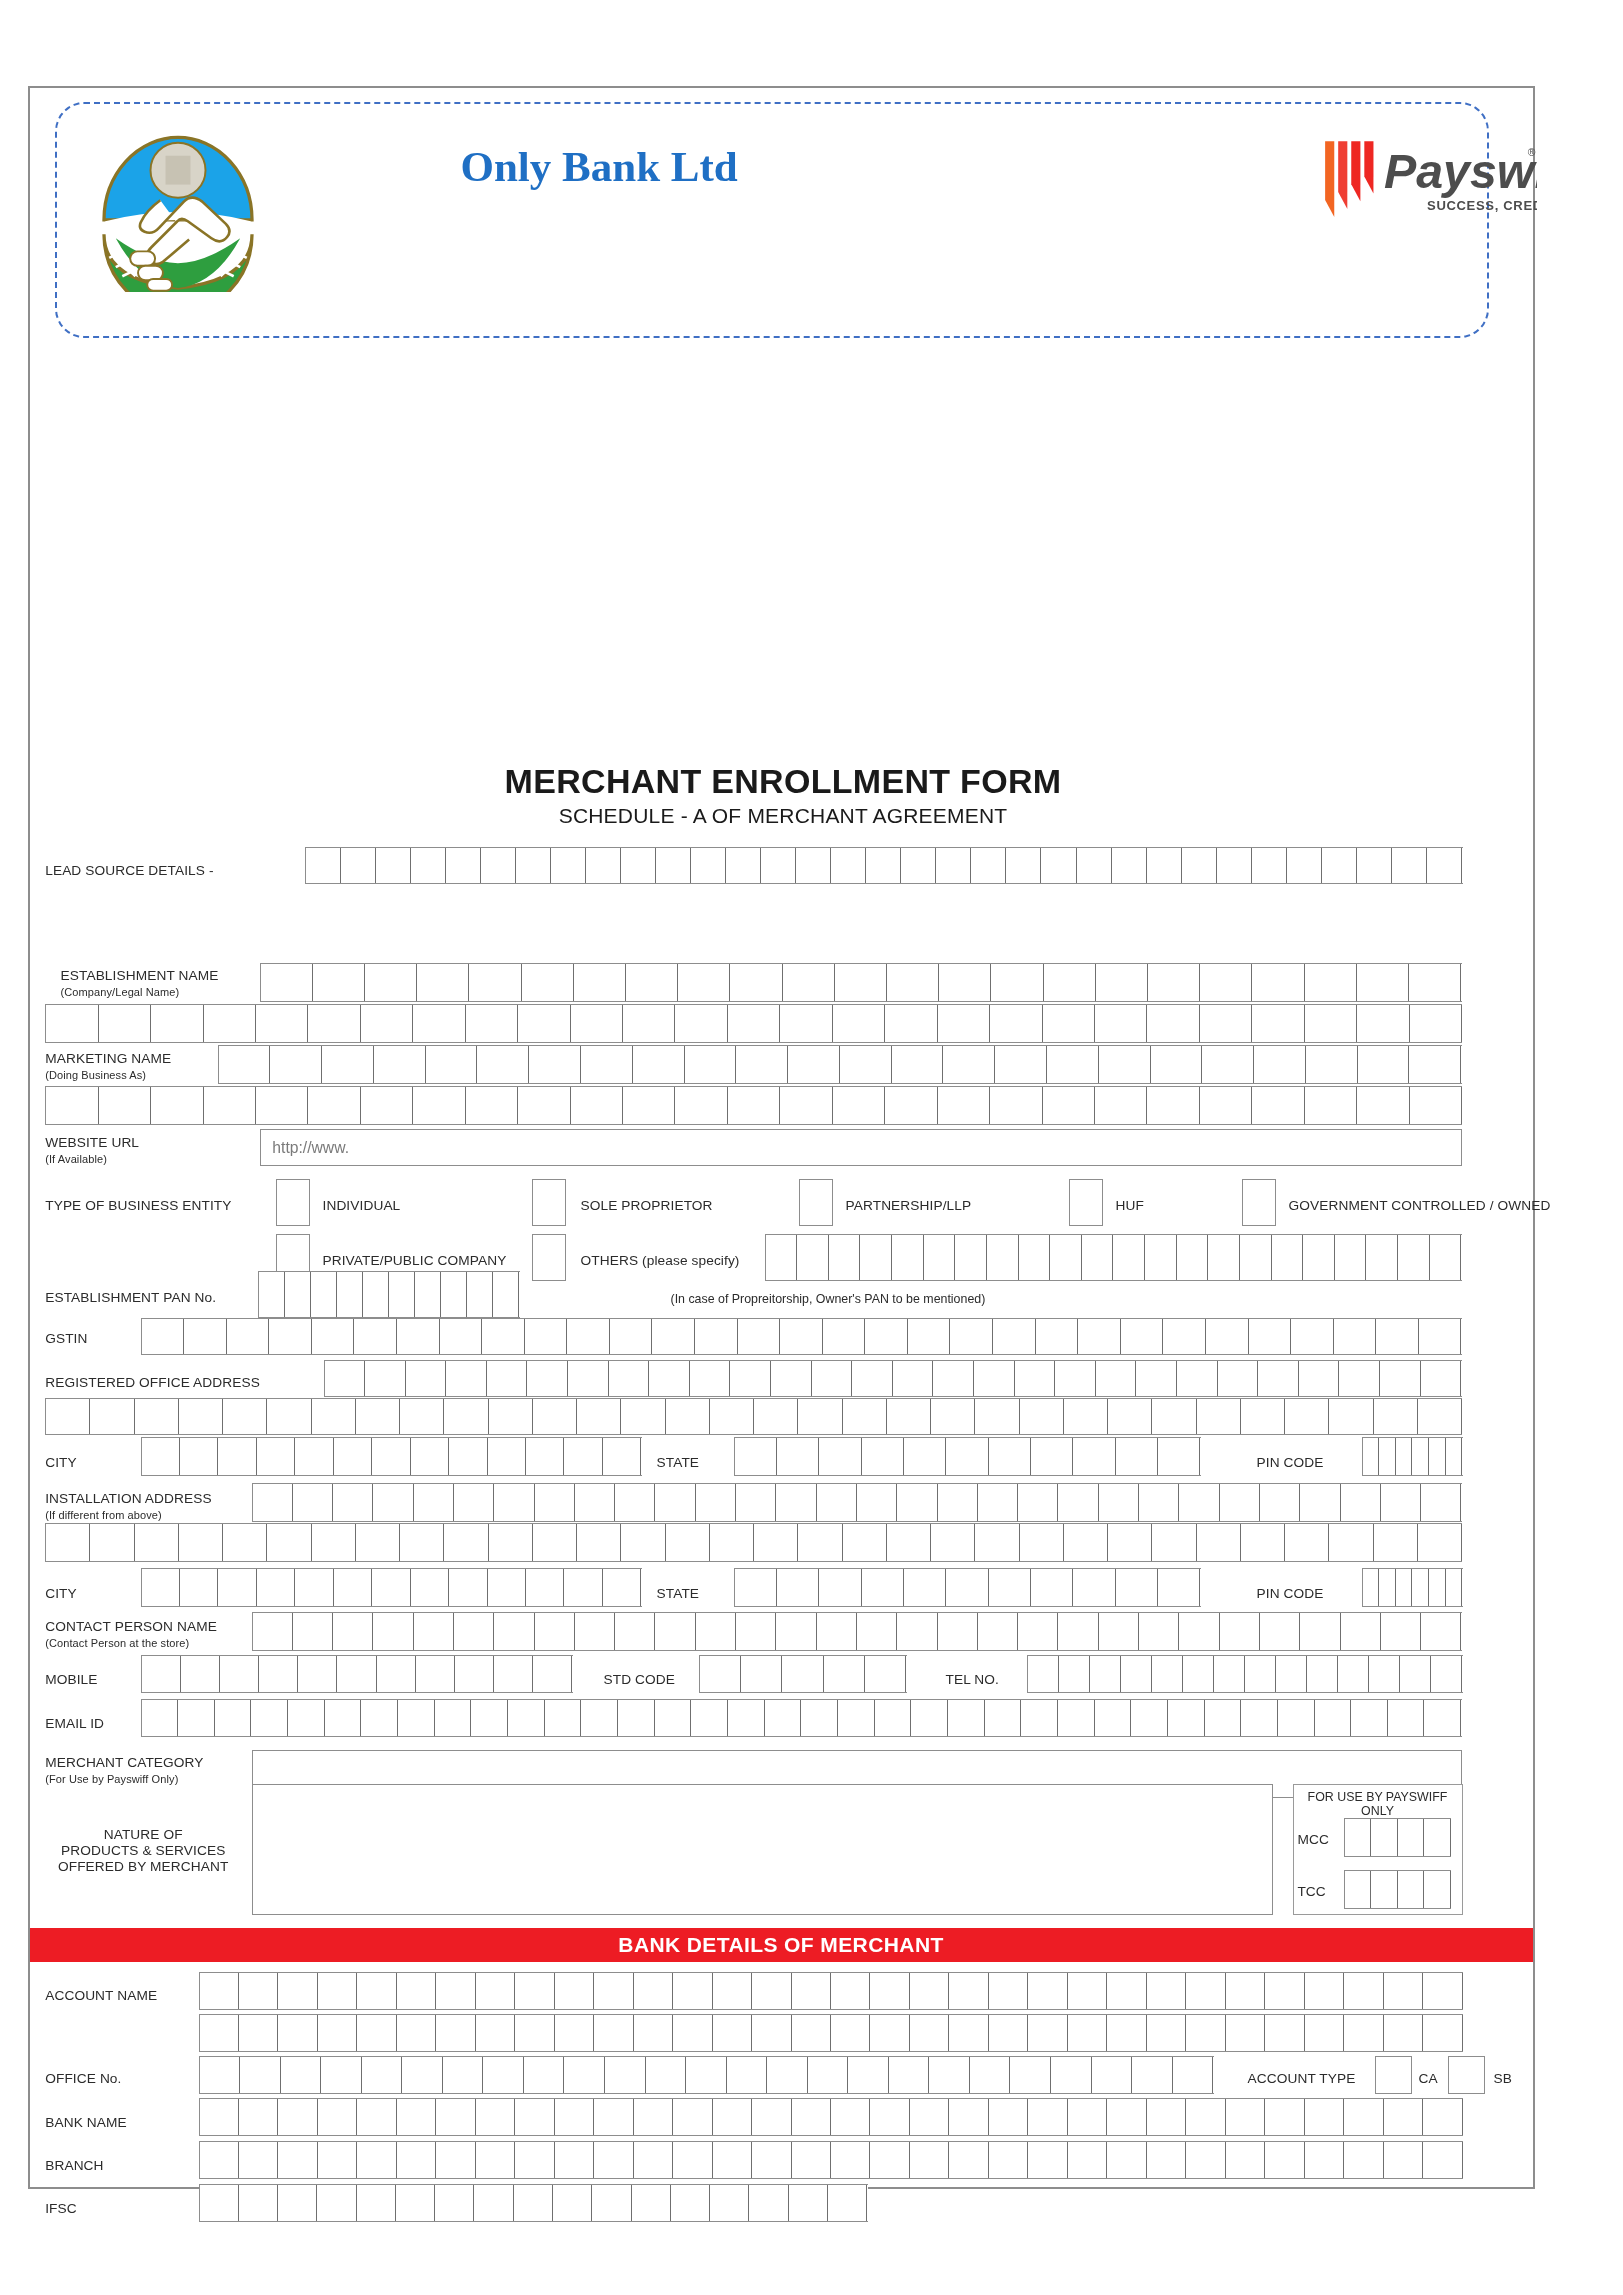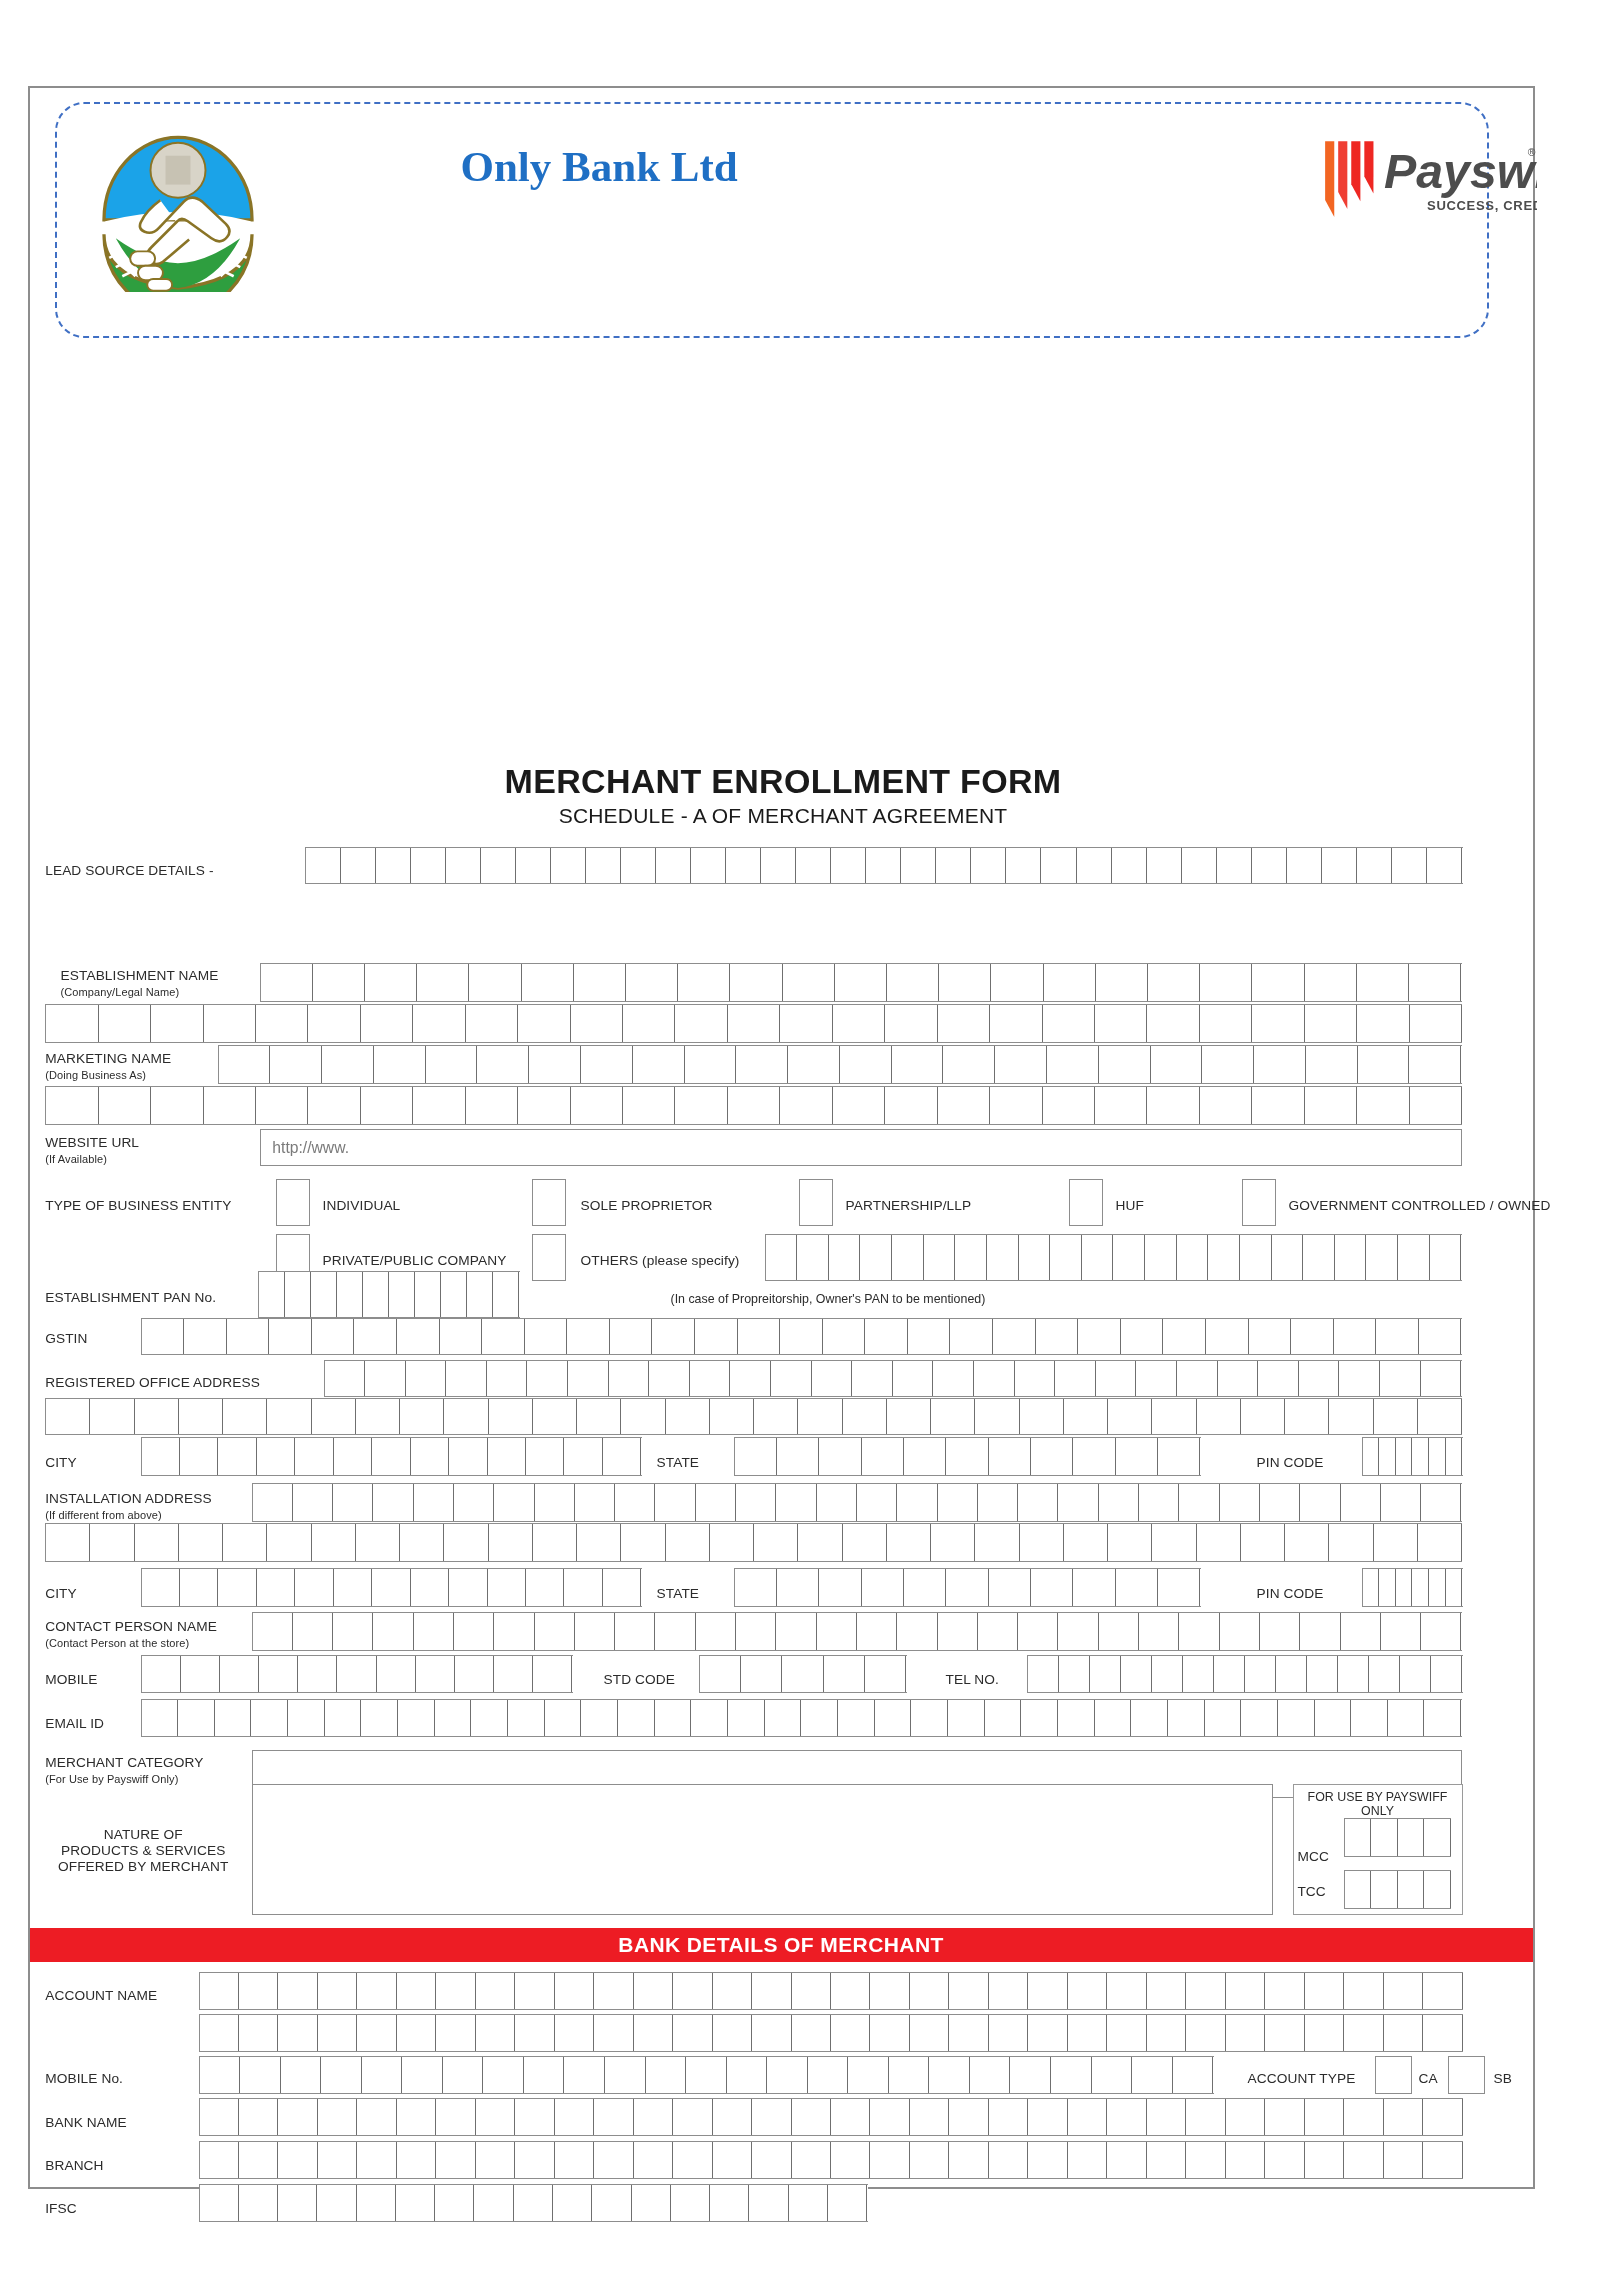--- a/index.html
+++ b/index.html
@@ -706,21 +706,21 @@
 
   <div class="lbl c" style="left:15.7px;top:1739px;width:196px;">
     <span>NATURE OF</span><br>
     <span>PRODUCTS &amp; SERVICES</span><br>
     <span>OFFERED BY MERCHANT</span>
   </div>
   <div class="plain" style="left:222px;top:1696px;width:1021px;height:131px;"></div>
 
   <div class="plain" style="left:1263px;top:1696px;width:170px;height:131px;border:0.7px solid #9a9a9a;">
     <div class="pay-only" style="top:5.2px;font-size:12.4px;">FOR USE BY PAYSWIFF ONLY</div>
-    <div class="lbl" style="left:3.9px;top:64px;width:39px;">MCC</div>
+    <div class="lbl" style="left:3.9px;top:47px;width:39px;">MCC</div>
     <div class="boxes" id="mcc" style="left: 50px; top: 33px; width: 107px; height: 39px; --n: 4;">
         <i style="width: 25%;"></i>
         <i style="width: 25%;"></i>
         <i style="width: 25%;"></i>
         <i style="width: 25%;"></i>
       </div>
     <div class="lbl" style="left:3.9px;top:99px;width:39px;">TCC</div>
     <div class="boxes" id="tcc" style="left: 50px; top: 85px; width: 107px; height: 39px; --n: 4;">
         <i style="width: 25%;"></i>
         <i style="width: 25%;"></i>
@@ -794,21 +794,21 @@
       <i style="width: 3.125%;"></i>
       <i style="width: 3.125%;"></i>
       <i style="width: 3.125%;"></i>
       <i style="width: 3.125%;"></i>
       <i style="width: 3.125%;"></i>
       <i style="width: 3.125%;"></i>
       <i style="width: 3.125%;"></i>
       <i style="width: 3.125%;"></i>
     </div>
 
-  <div class="lbl" style="left:15.7px;top:1983px;width:170px;">MOBILE No.</div>
+  <div class="lbl" style="left:15.7px;top:1983px;width:170px;">OFFICE No.</div>
   <div class="boxes" id="acno" style="left: 169px; top: 1968px; width: 1015px; height: 38px; --n: 25;">
       <i style="width: 4%;"></i>
       <i style="width: 4%;"></i>
       <i style="width: 4%;"></i>
       <i style="width: 4%;"></i>
       <i style="width: 4%;"></i>
       <i style="width: 4%;"></i>
       <i style="width: 4%;"></i>
       <i style="width: 4%;"></i>
       <i style="width: 4%;"></i>

